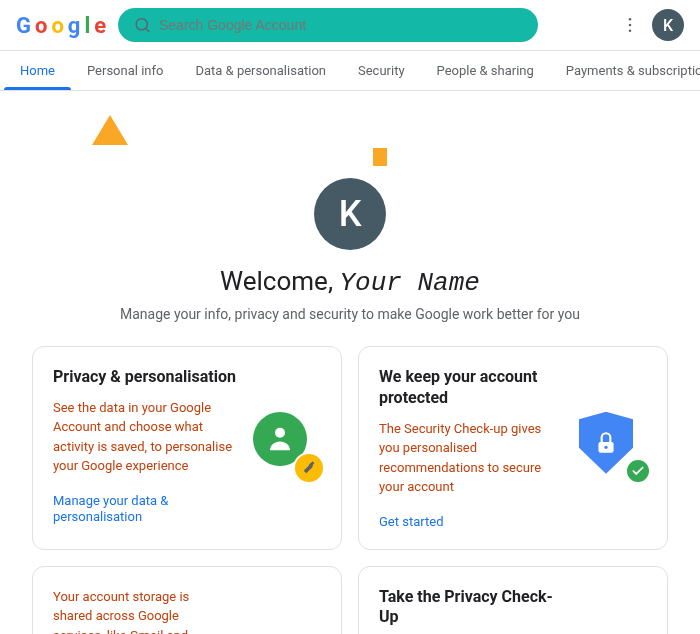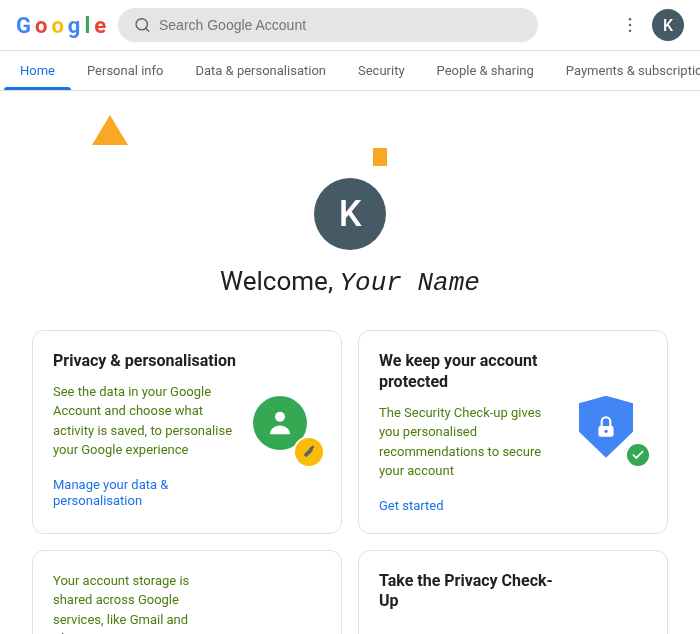--- a/index.html
+++ b/index.html
@@ -8,21 +8,21 @@
     
     .header { display: flex; align-items: center; padding: 8px 16px; border-bottom: 1px solid #e0e0e0; gap: 12px; }
     .logo { display: flex; align-items: center; gap: 4px; font-size: 16px; }
     .logo-g { color: #4285F4; font-size: 22px; font-weight: bold; }
     .logo-o1 { color: #EA4335; font-size: 22px; font-weight: bold; }
     .logo-o2 { color: #FBBC05; font-size: 22px; font-weight: bold; }
     .logo-g2 { color: #4285F4; font-size: 22px; font-weight: bold; }
     .logo-l { color: #34A853; font-size: 22px; font-weight: bold; }
     .logo-e { color: #EA4335; font-size: 22px; font-weight: bold; }
     .logo-account { font-size: 16px; color: #5f6368; margin-left: 4px; }
-    .search-bar { flex: 1; display: flex; align-items: center; background: #e5e5e5; border-radius: 24px; padding: 8px 16px; gap: 8px; max-width: 420px; }
+    .search-bar { flex: 1; display: flex; align-items: center; background: #14b8a6; border-radius: 24px; padding: 8px 16px; gap: 8px; max-width: 420px; }
     .search-bar input { border: none; background: transparent; outline: none; font-size: 14px; color: #202124; width: 100%; }
     .header-right { display: flex; align-items: center; gap: 12px; margin-left: auto; }
     .dots-menu { cursor: pointer; color: #5f6368; font-size: 20px; display: flex; align-items: center; }
     .avatar { width: 32px; height: 32px; border-radius: 50%; background: #455a64; color: white; display: flex; align-items: center; justify-content: center; font-size: 16px; font-weight: 500; cursor: pointer; }
 
     
     .nav { display: flex; border-bottom: 1px solid #e0e0e0; padding: 0 4px; overflow: hidden; }
     .nav-item { padding: 12px 16px; font-size: 13px; color: #5f6368; cursor: pointer; position: relative; white-space: nowrap; }
     .nav-item.active { color: #1a73e8; }
     .nav-item.active::after { content: ''; position: absolute; bottom: 0; left: 0; right: 0; height: 3px; background: #1a73e8; border-radius: 3px 3px 0 0; }
@@ -33,21 +33,21 @@
     .profile-section { display: flex; flex-direction: column; align-items: center; margin-bottom: 24px; }
     .profile-avatar { width: 72px; height: 72px; border-radius: 50%; background: #455a64; color: white; display: flex; align-items: center; justify-content: center; font-size: 36px; font-weight: 500; margin-bottom: 16px; }
     .welcome-text { font-size: 26px; color: #202124; margin-bottom: 8px; }
     .welcome-text span { color: #202124; font-weight: 400; }
     .subtitle { font-size: 14px; color: #5f6368; text-align: center; }
 
     
     .cards-grid { display: grid; grid-template-columns: 1fr 1fr; gap: 16px; margin-top: 24px; }
     .card { border: 1px solid #e0e0e0; border-radius: 12px; padding: 20px; position: relative; overflow: hidden; }
     .card-title { font-size: 16px; font-weight: 700; color: #202124; margin-bottom: 10px; line-height: 1.3; }
-    .card-desc { font-size: 13px; color: #4d7c0f; line-height: 1.5; margin-bottom: 16px; }
+    .card-desc { font-size: 13px; color: #c2410c; line-height: 1.5; margin-bottom: 16px; }
     .card-link { font-size: 13px; color: #1a73e8; cursor: pointer; text-decoration: none; }
     .card-icon { position: absolute; right: 16px; top: 50%; transform: translateY(-50%); }
 
     .arrow-wrap { margin-bottom: 16px; }
     .arrow-up { display: inline-block; width: 0; height: 0; border-left: 18px solid transparent; border-right: 18px solid transparent; border-bottom: 30px solid #F9A825; }
     .arrow-stem { width: 14px; height: 18px; background: #F9A825; margin: 0 auto; }
   </style>
 </head>
 <body>
 
@@ -96,20 +96,21 @@
     <div class="arrow-up"></div>
     <div class="arrow-stem"></div>
   </div>
 
   <div class="profile-section">
     <div class="profile-avatar">K</div>
     <div class="welcome-text">
       <span style="font-weight:400;">Welcome,</span>
       <span style="font-style:italic;font-weight:400;font-family:Liberation Mono, monospace;">Your Name</span>
     </div>
+    <div class="subtitle">Manage your info, privacy and security to make Google work better for you</div>
   </div>
 
   <div class="cards-grid">
 
     <div class="card">
       <div style="padding-right:80px;">
         <div class="card-title">Privacy &amp; personalisation</div>
         <div class="card-desc">See the data in your Google Account and choose what activity is saved, to personalise your Google experience</div>
         <a class="card-link">Manage your data &amp; personalisation</a>
       </div>

